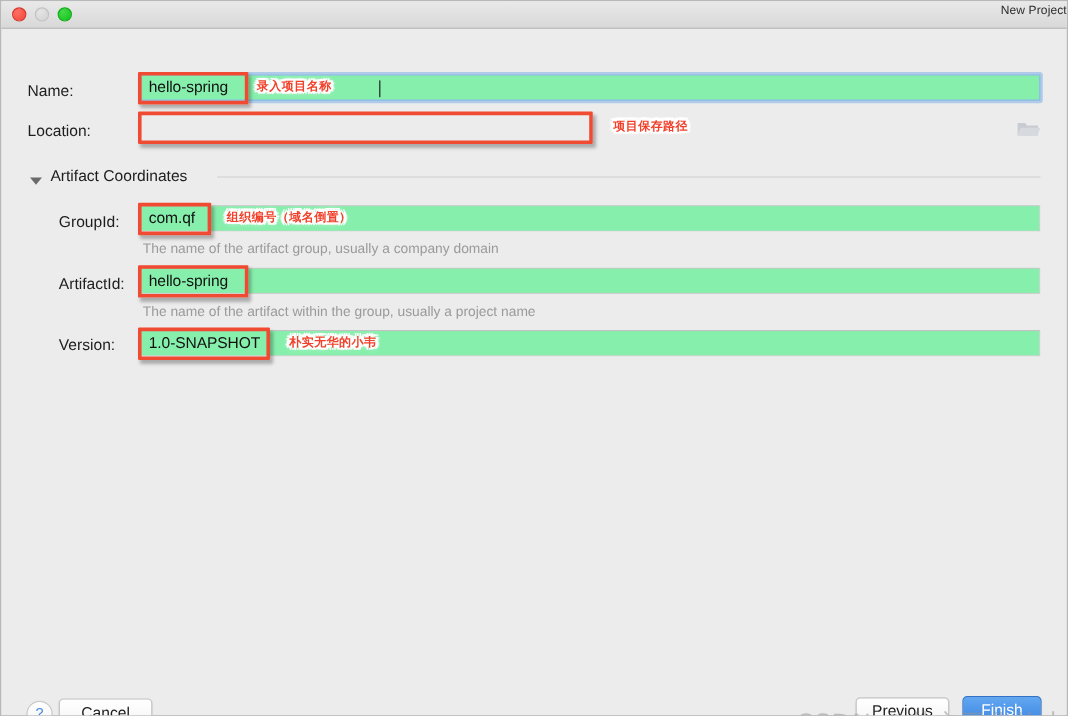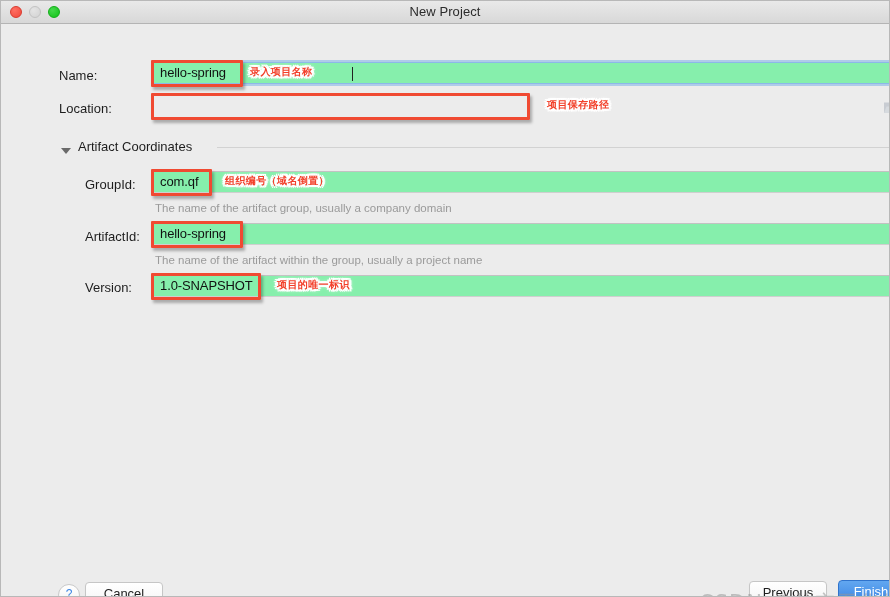--- a/index.html
+++ b/index.html
@@ -46,31 +46,30 @@
     border-radius: 50%;
     box-sizing: border-box;
   }
   .light.red    { background: radial-gradient(circle at 35% 30%, #ff6f63, #f0483a); border: 1px solid #d9392e; }
   .light.yellow { background: radial-gradient(circle at 35% 30%, #e4e4e4, #d2d2d2); border: 1px solid #c2c2c2; }
   .light.green  { background: radial-gradient(circle at 35% 30%, #45d94b, #11c217); border: 1px solid #0fae16; }
 
   .win-title {
     position: absolute;
     left: 0; right: 0; top: 3px;
-    text-align: center;
-    font-size: 13px;
+    text-align: right;
+    font-size: 10px;
     color: #2b2b2b;
     letter-spacing: 0.1px;
   }
 
   
   .content {
     position: relative;
     height: 572px;
-    margin-left: 36px;
   }
 
   .row-label {
     position: absolute;
     font-size: 13px;
     color: #1d1d1d;
     white-space: nowrap;
   }
 
   .field {
@@ -277,21 +276,21 @@
       <span class="val">hello-spring</span>
     </div>
     <div class="redbox" style="left:114px; top:197px; width:92px; height:27px;"></div>
     <div class="hint" style="left:118px; top:230px;">The name of the artifact within the group, usually a project name</div>
 
     <div class="row-label" style="left:48px; top:256px;">Version:</div>
     <div class="field" style="left:116px; top:251px; width:750px;text-decoration:underline;">
       <span class="val">1.0-SNAPSHOT</span>
     </div>
     <div class="redbox" style="left:114px; top:249px; width:110px; height:27px;"></div>
-    <div class="note" style="left:240px; top:254px;">项目的唯一标识</div>
+    <div class="note" style="left:240px; top:254px;">朴实无华的小韦</div>
 
     <div class="help-btn" style="left:21px; top:560px;">?</div>
 
     <div class="btn" style="left:48px; top:558px; width:78px;">Cancel</div>
 
     <div class="btn" style="left:712px; top:557px; width:78px;">Previous</div>
 
     <div class="btn primary" style="left:801px; top:556px; width:66px;">Finish</div>
 
     <div class="watermark" style="left:662px; top:565px;">CSDN @朴实无华的小韦</div>

